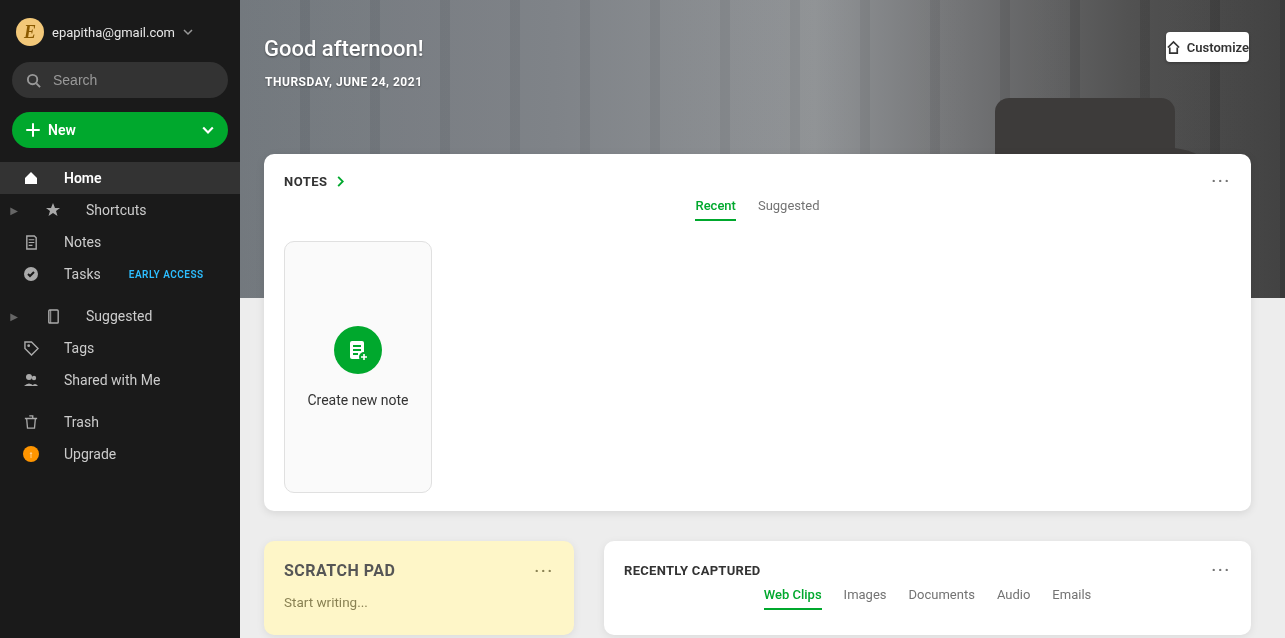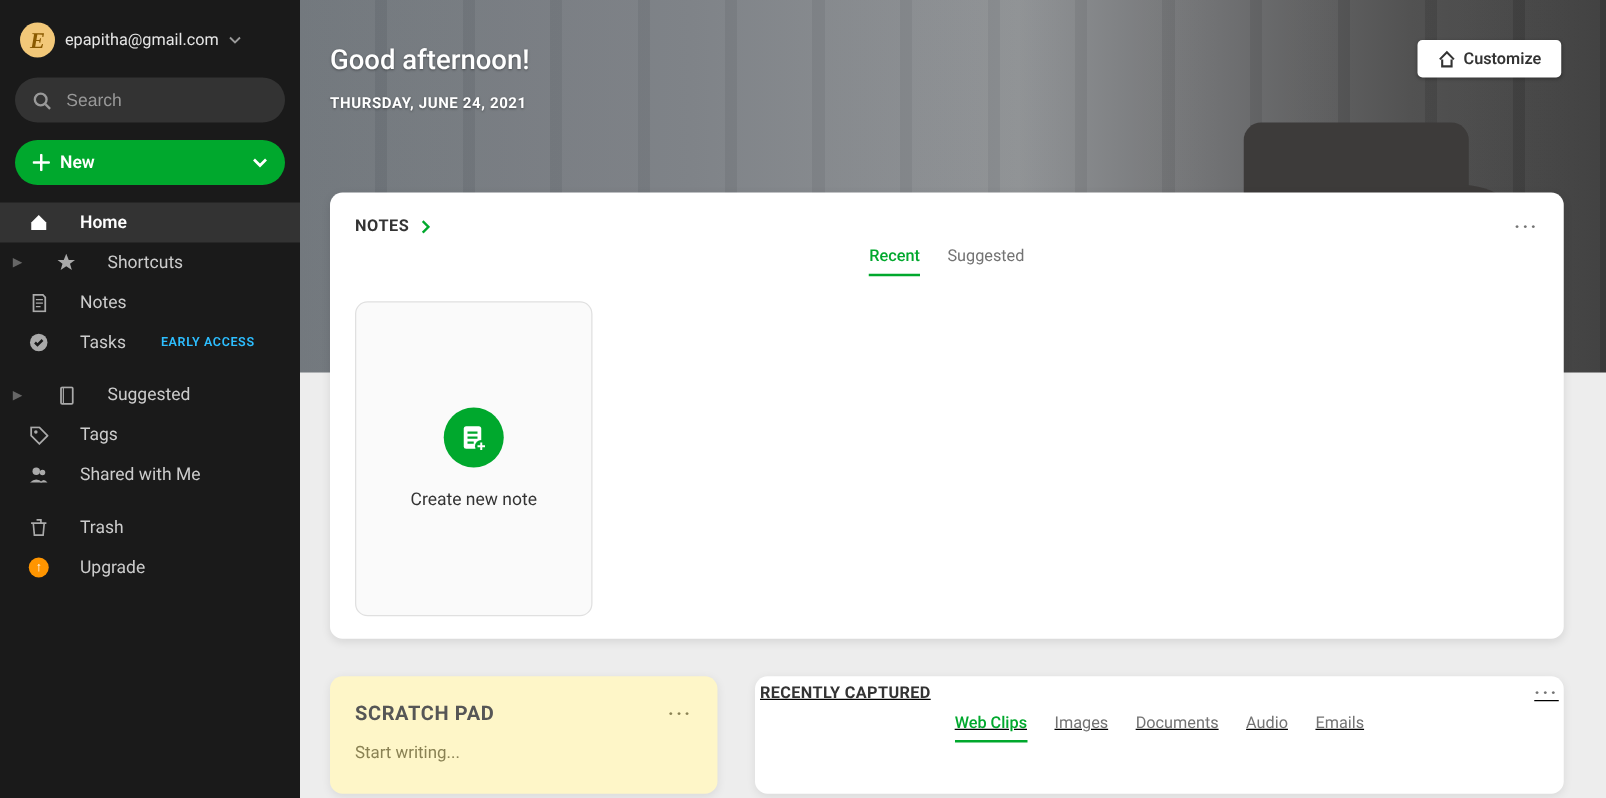--- a/index.html
+++ b/index.html
@@ -107,20 +107,21 @@
   .main {
     flex: 1;
     position: relative;
     background: #ededed;
     overflow-y: auto;
   }
   .hero {
     height: 298px;
     background: linear-gradient(to right, #6d7379 0%, #7a7e83 30%, #8c8f92 55%, #6b6c6e 70%, #4b4b4b 85%, #3a3a3a 100%);
     position: relative;
+    text-align: center;
   }
   .hero::before {
     content:"";
     position:absolute; top:0; left:0; right:0; bottom:0;
     background: repeating-linear-gradient(90deg, rgba(255,255,255,0.1) 0 60px, rgba(0,0,0,0.06) 60px 70px);
     opacity:0.4;
   }
   .mug {
     position:absolute; right:110px; bottom:0;
     width:180px; height:200px;
@@ -137,21 +138,21 @@
   }
   .greeting {
     position: absolute; top: 36px; left: 24px;
     color: #fff;
   }
   .greeting h1 { font-size: 22px; font-weight: 500; text-shadow: 0 1px 2px rgba(0,0,0,0.4); }
   .greeting .date { font-size: 12px; font-weight: 700; letter-spacing: 0.5px; margin-top:14px; text-shadow: 0 1px 2px rgba(0,0,0,0.4);}
   .customize-btn {
     position: absolute; top: 32px; right: 36px;
     background: #fff; border-radius: 4px;
-    height: 30px; padding: 0 16px;
+    height: 30px; padding: 0 0;
     display: flex; align-items: center; gap:6px;
     font-size: 13px; font-weight:600; color:#333;
     box-shadow: 0 1px 3px rgba(0,0,0,0.3);
     cursor:pointer;
   }
 
   .content {
     position: absolute;
     top: 154px;
     left: 24px;
@@ -173,21 +174,21 @@
   }
   .card-title-wrap { display:flex; align-items:center; gap:8px; cursor:pointer;}
   .card-title { font-size: 13px; font-weight: 700; letter-spacing:0.5px; color:#333;}
   .card-arrow { color:#00a82d; font-size:13px; }
   .more-btn { color:#737373; cursor:pointer; letter-spacing:2px; font-weight:bold; font-size:15px;}
   .tabs { display:flex; gap:22px; margin-top:4px;justify-content:center; }
   .tab { font-size:13px; color:#737373; padding-bottom:6px; cursor:pointer;}
   .tab.active { color:#00a82d; border-bottom: 2px solid #00a82d; font-weight:500;}
   .note-cards { display:flex; gap:16px; margin-top:20px; }
   .create-note-card {
-    width:190px; height:252px;
+    width:148px; height:252px;
     border:1px solid #e0e0e0; border-radius:10px;
     background:#fafafa;
     display:flex; flex-direction:column; align-items:center; justify-content:center;
     gap:18px; cursor:pointer;
   }
   .create-icon {
     width:48px; height:48px; border-radius:50%;
     background:#00a82d; display:flex; align-items:center; justify-content:center;
   }
   .create-note-card .label { font-size:14px; color:#333; }
@@ -200,24 +201,23 @@
     padding: 20px;
     box-shadow: 0 2px 8px rgba(0,0,0,0.08);
     height: 94px;
   }
   .scratch-header { display:flex; justify-content:space-between; align-items:center; margin-bottom:14px;}
   .scratch-title { font-size:16px; font-weight:700; letter-spacing:0.5px; color:#565656; }
   .scratch-body { font-size:13.5px; color:#8a8254; }
   .captured-card {
     flex:1;
     background:#fff; border-radius:10px;
-    padding:4px;
+    padding:20px;
     box-shadow: 0 2px 8px rgba(0,0,0,0.08);
     height: 94px;
-    text-decoration: underline;
   }
 
   svg { display:block; }
 </style>
 </head>
 <body>
 
 <div class="sidebar">
   <div class="account">
     <div class="avatar">E</div>

